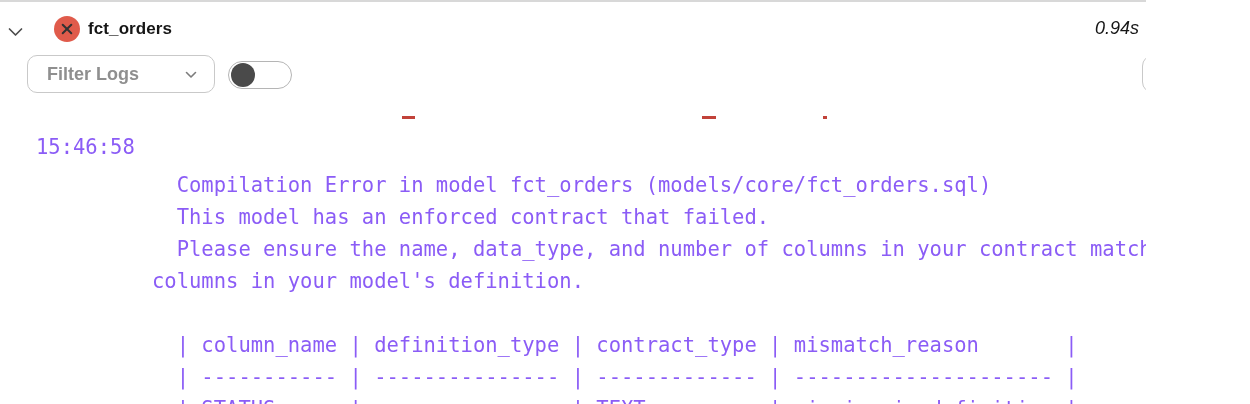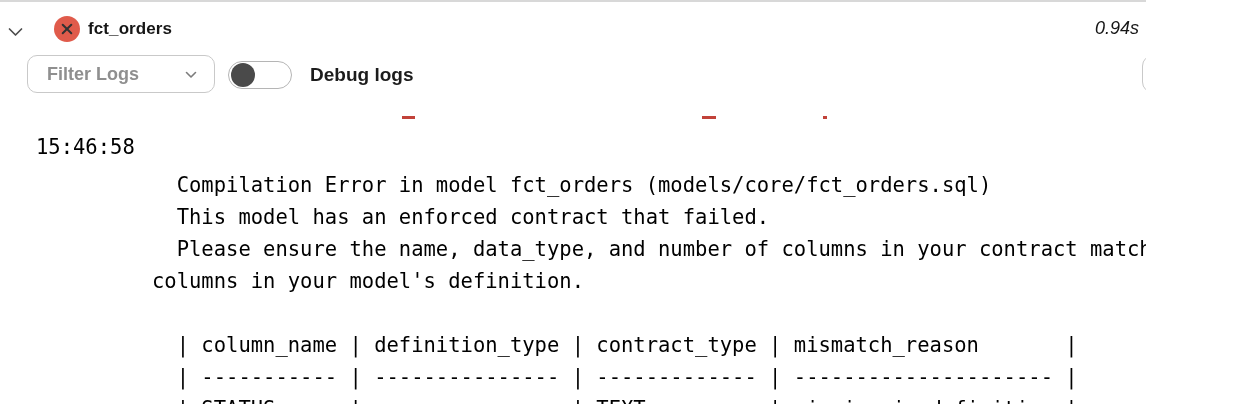--- a/index.html
+++ b/index.html
@@ -52,21 +52,21 @@
 
   
   .log-output { position:absolute; left:0; top:97px; right:0; bottom:0; }
   .red-mark { position:absolute; height:3px; background:#c2423a; }
   .red-mark.m1 { left:402px; top:17px; width:13px; }
   .red-mark.m2 { left:702px; top:17px; width:14px; }
   .red-mark.m3 { left:823px; top:17px; width:4px; }
   .log-entry { position:absolute; left:36px; top:32px; display:flex; align-items:flex-start; }
   .mono {
     font-family:"DejaVu Sans Mono", monospace; font-size:20.5px; line-height:32px;
-    color:#000000;
+    color:#8b5cf6;
   }
   .log-ts { width:116px; flex:0 0 116px; white-space:pre; }
   .log-msg {
     width:1080px; white-space:pre-wrap; word-break:normal; overflow-wrap:normal;margin-top:38px;
   }
 </style>
 </head>
 <body>
 
 <div class="screen">
@@ -92,21 +92,20 @@
     <span>
       <svg width="12" height="8" viewBox="0 0 12 8">
         <path d="M1.5 1.5 L6 6 L10.5 1.5" fill="none" stroke="#7c7c7c" stroke-width="1.6" stroke-linecap="round" stroke-linejoin="round"></path>
       </svg>
     </span>
   </div>
 
   <div class="toggle">
     <span class="knob"></span>
   </div>
-  <div class="debug-label">Debug logs</div>
 
   <div class="icon-btn copy">
     <span>
       <svg width="20" height="20" viewBox="0 0 20 20">
         <path d="M7 3.5 H13 L16.5 7 V14.5 H7 Z" fill="none" stroke="#2b2b2b" stroke-width="1.5" stroke-linejoin="round"></path>
         <path d="M13 3.5 V7 H16.5" fill="none" stroke="#2b2b2b" stroke-width="1.5" stroke-linejoin="round"></path>
         <path d="M4 6.5 V17 H12.5" fill="none" stroke="#2b2b2b" stroke-width="1.5" stroke-linejoin="round"></path>
       </svg>
     </span>
   </div>

